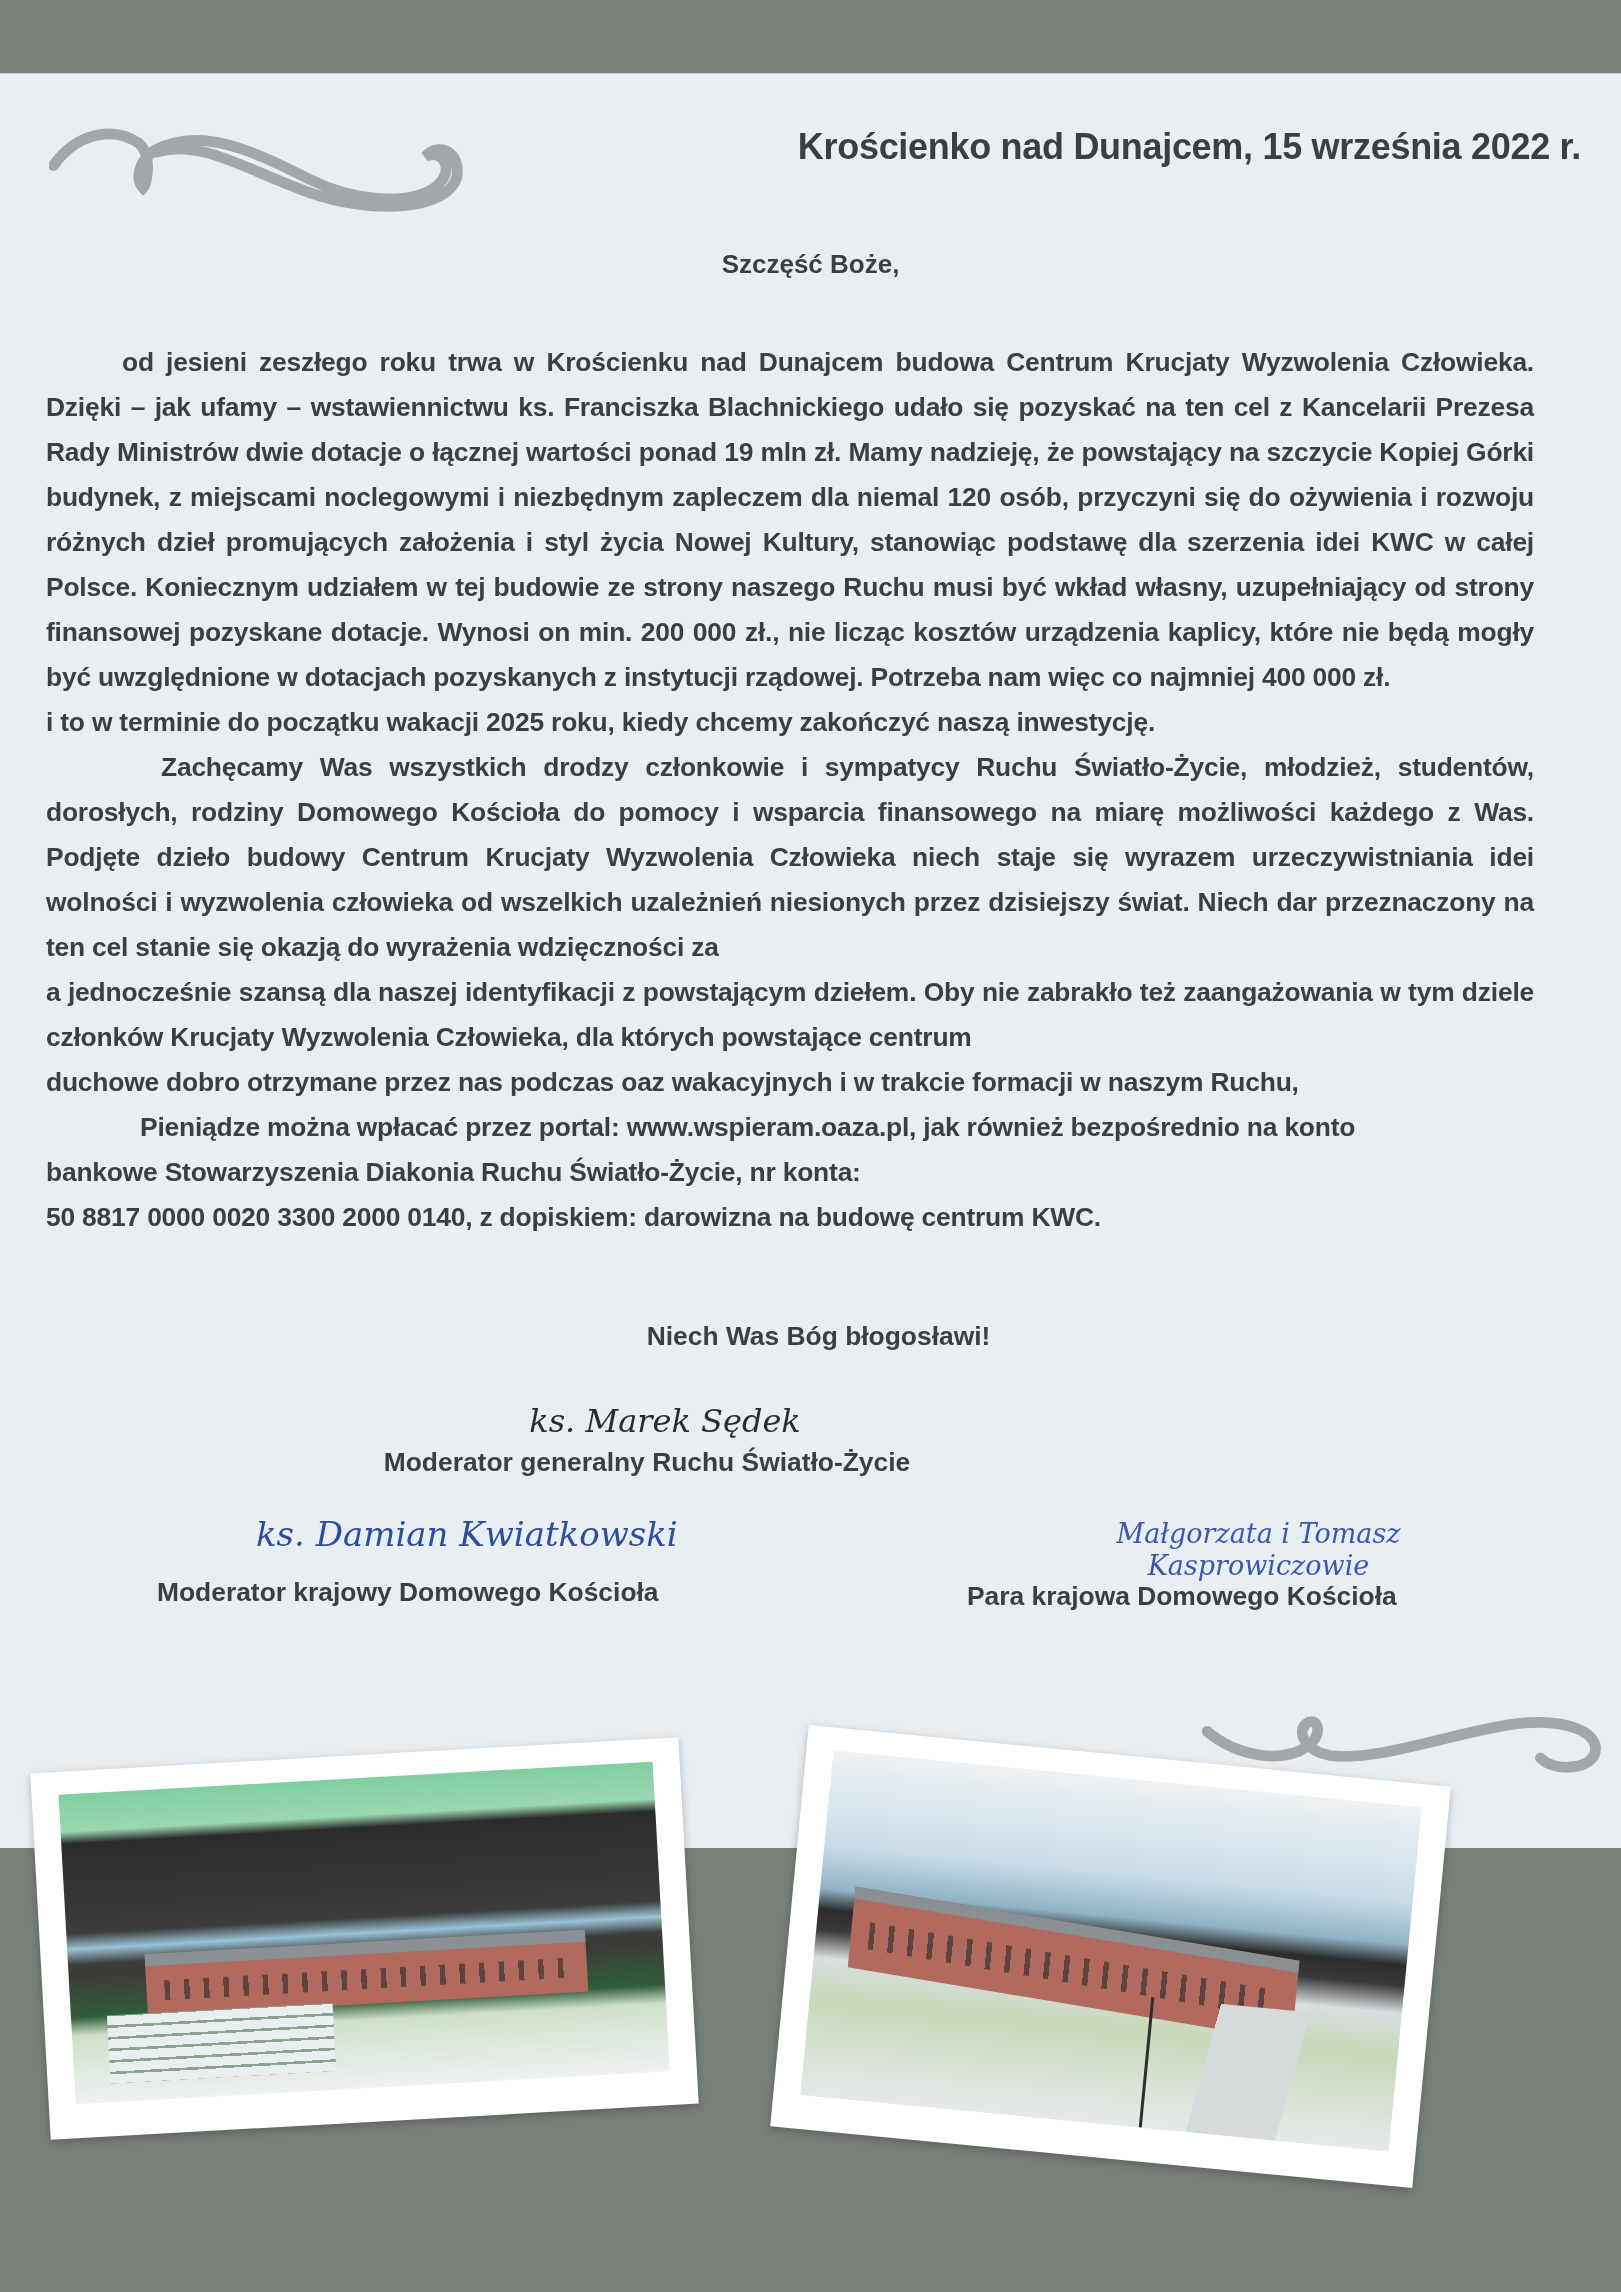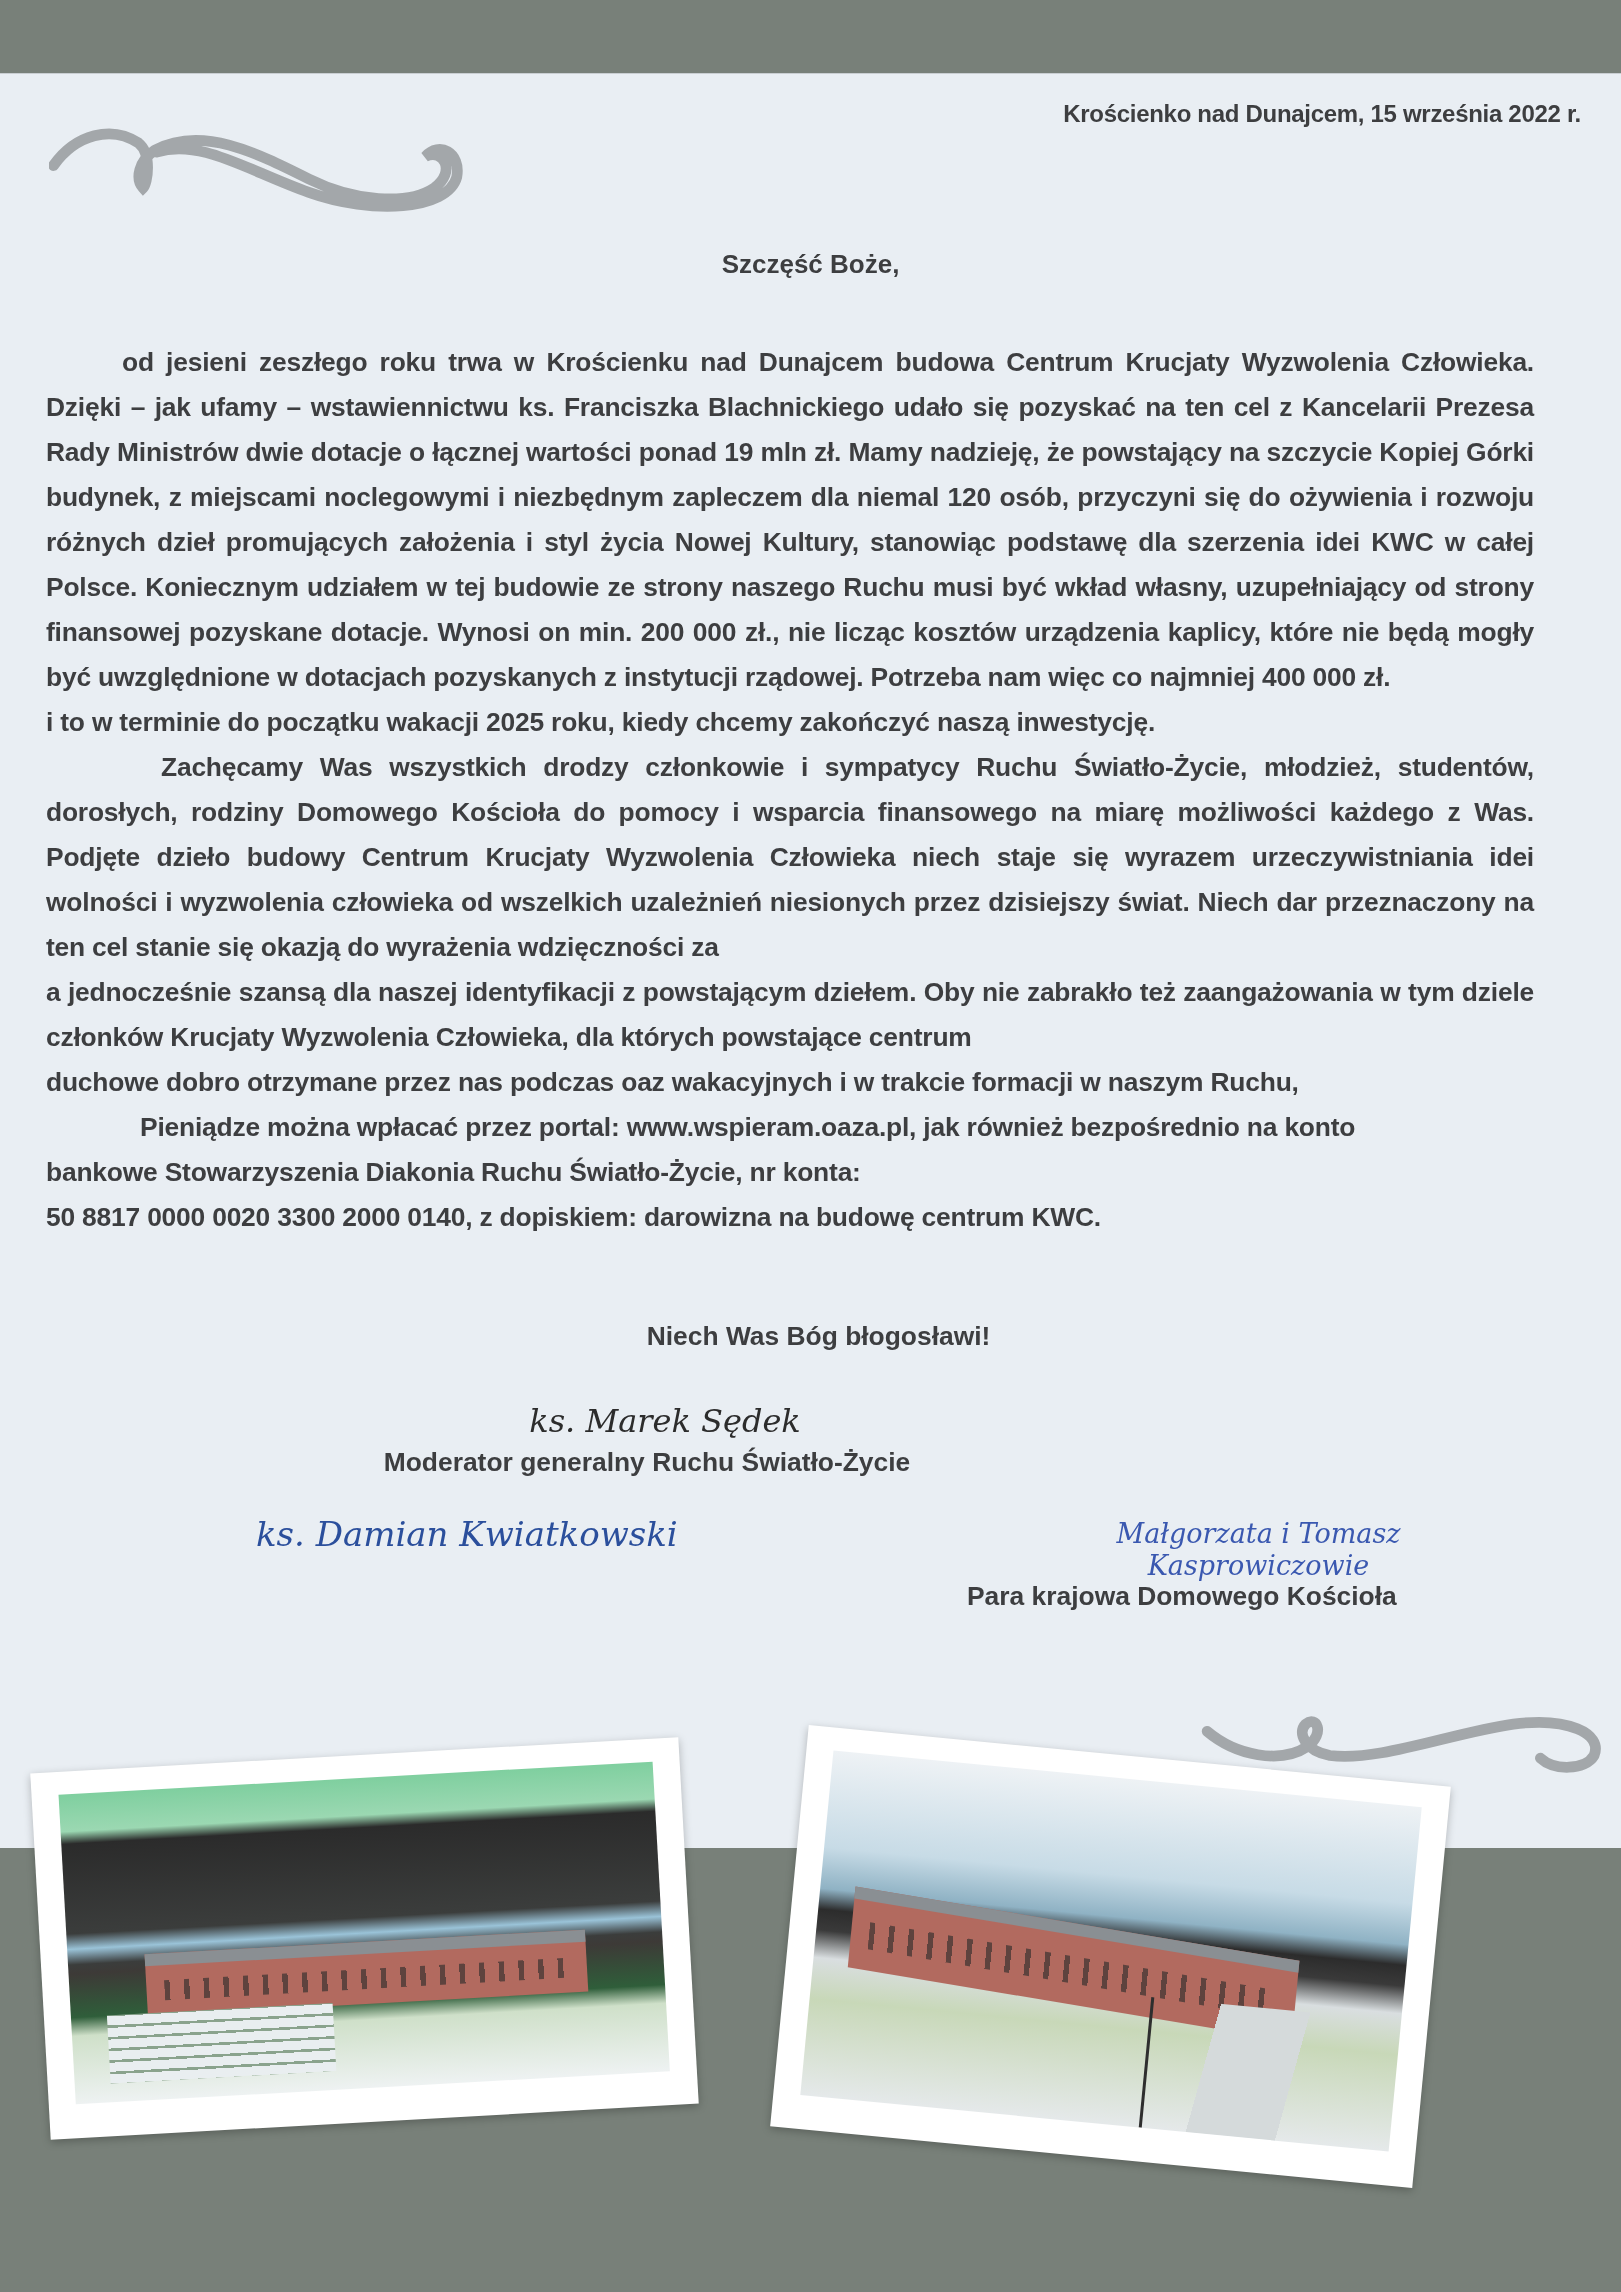--- a/index.html
+++ b/index.html
@@ -9,21 +9,21 @@
     font-family: "Liberation Sans", "DejaVu Sans", sans-serif;
     color: #3d3e40;
   }
   .band-top { position: absolute; left: 0; top: 0; width: 1621px; height: 73px; background: #788079; border-bottom: 1.8px solid #c9ced2; }
   .band-bottom { position: absolute; left: 0; top: 1848px; width: 1621px; height: 445px; background: #788079; }
 
   .swirl { position: absolute; }
   .swirl-top { left: 49px; top: 116px; width: 466px; height: 99px; }
   .swirl-bottom { left: 1200px; top: 1715px; width: 412px; height: 72px; }
 
-  .date { position: absolute; right: 40px; top: 100px; font-size: 24px; font-weight: bold; letter-spacing: -0.3px; }
+  .date { position: absolute; right: 40px; top: 126px; font-size: 36px; font-weight: bold; letter-spacing: -0.3px; }
   .greeting { position: absolute; left: 0; width: 1621px; text-align: center; top: 249px; font-size: 26px; font-weight: bold; }
 
   .letter { position: absolute; left: 46px; top: 340px; width: 1488px; font-size: 26.4px; line-height: 45px; font-weight: bold; letter-spacing: -0.2px; }
   .letter p { margin: 0; text-align: justify; }
   .letter .p1 { text-indent: 76px; }
   .letter .p2 { text-indent: 115px; }
   .letter .p3 { text-indent: 94px; }
   .letter .url { font-weight: 900; }
   .blessing { position: absolute; left: 0; width: 1621px; top: 1321px; text-align: center; font-size: 26.4px; font-weight: bold; }
   .blessing span { margin-left: 16px; }
@@ -92,20 +92,21 @@
 
 <div class="blessing"><span>Niech Was Bóg błogosławi!</span></div>
 
 <div class="sig-general">
   <span class="signature">ks. Marek Sędek</span>
   <div class="sig-role">Moderator generalny Ruchu Światło-Życie</div>
 </div>
 
 <div class="sig-left">
   <span class="signature">ks. Damian Kwiatkowski</span>
+  <div class="sig-role">Moderator krajowy Domowego Kościoła</div>
 </div>
 
 <div class="sig-right">
   <span class="signature">
     <span>Małgorzata i Tomasz</span><br>
     <span>Kasprowiczowie</span>
   </span>
   <div class="sig-role">Para krajowa Domowego Kościoła</div>
 </div>
 

